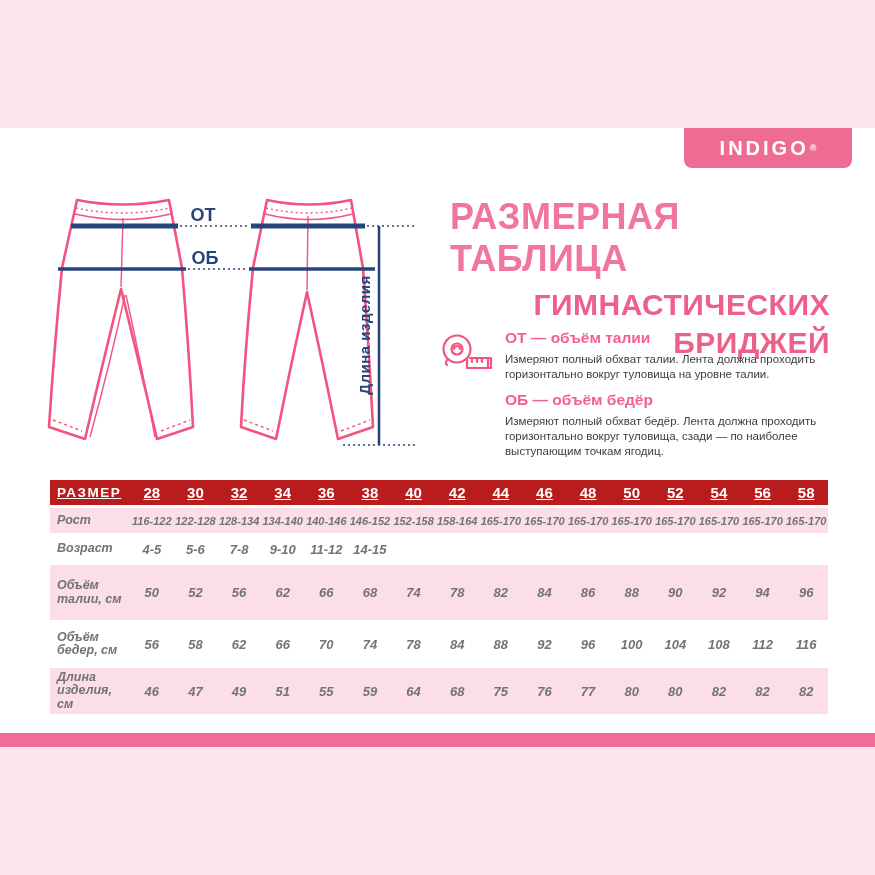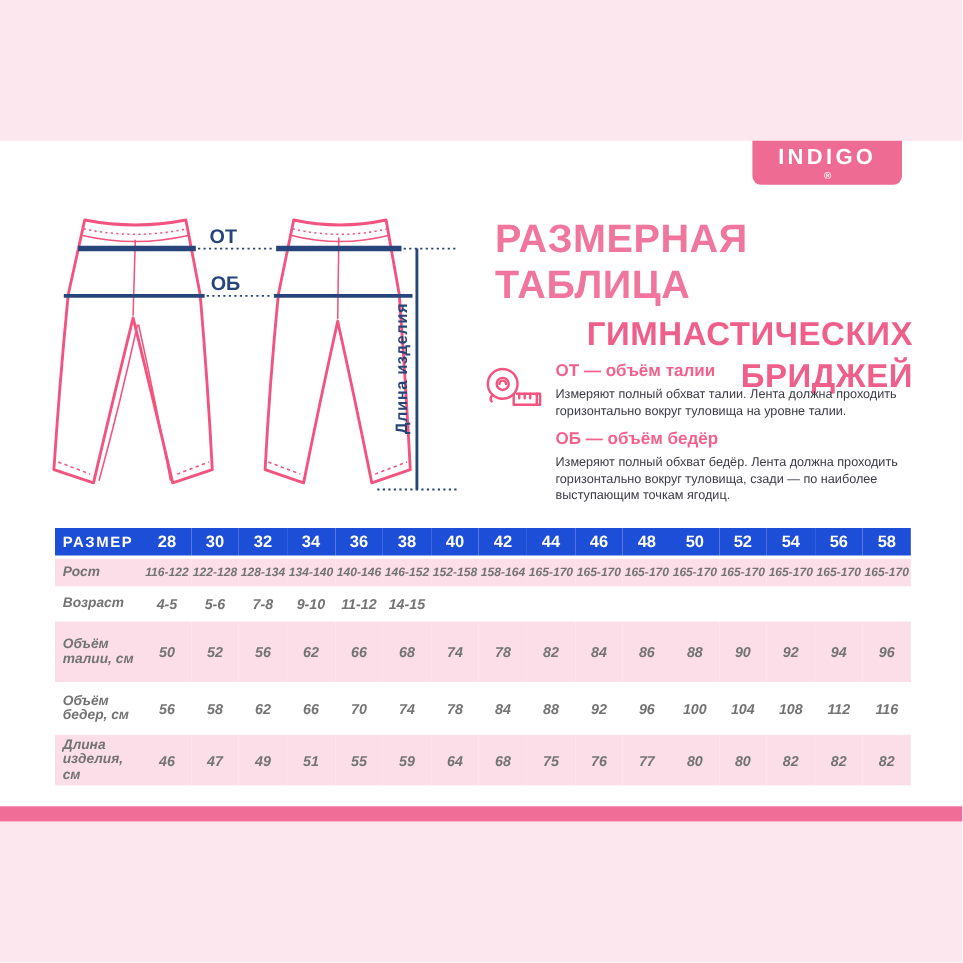--- a/index.html
+++ b/index.html
@@ -3,44 +3,44 @@
 <meta charset="utf-8">
 <style>
   * { margin:0; padding:0; box-sizing:border-box; }
   body { background:#fff; font-family:"Liberation Sans", sans-serif; }
   .page { position:relative; width:875px; height:875px; background:#ffffff; overflow:hidden; }
 
   .band-top    { position:absolute; left:0; top:0; width:875px; height:128px; background:#fce7ee; }
   .accent-bar  { position:absolute; left:0; top:733px; width:875px; height:14px; background:#f06d98; }
   .band-bottom { position:absolute; left:0; top:747px; width:875px; height:128px; background:#fce7ee; }
 
-  .logo { position:absolute; left:684px; top:128px; width:136px; height:40px;
+  .logo { position:absolute; left:684px; top:128px; width:168px; height:40px;
           background:#ee6b94; border-radius:0 0 8px 8px; color:#fff;
           display:flex; align-items:center; justify-content:center;
-          font-weight:bold; font-size:20px; letter-spacing:3px;flex-direction:column; }
+          font-weight:bold; font-size:20px; letter-spacing:3px; }
   .logo sup { font-size:9px; letter-spacing:0; margin-left:1px; vertical-align:super; }
 
   .title { position:absolute; left:450px; top:196px; width:390px; }
   .title .t1 { font-size:36px; font-weight:700; color:#f0769e; letter-spacing:0.5px; }
   .title .t2 { font-size:30px; font-weight:800; color:#ee5f8a; letter-spacing:0.5px;
                line-height:38px; margin-top:6px; width:380px;text-align:right; }
 
   .legend-block { position:absolute; left:505px; width:345px; }
   .lg-waist { top:329px; }
   .lg-hips  { top:391px; }
   .legend-h { font-size:15.5px; font-weight:700; color:#f4628c; margin-bottom:5px; }
   .legend-b { font-size:11.5px; line-height:15px; color:#3b3b46; font-weight:500; }
   .tape-icon { position:absolute; left:440px; top:328px; }
 
   .diagram { position:absolute; left:45px; top:192px; }
 
   .table-wrap { position:absolute; left:50px; top:477px; width:778px; }
   table { border-collapse:separate; border-spacing:0 3px; table-layout:fixed; width:778px; }
   th, td { overflow:hidden; white-space:nowrap; }
-  thead tr { background:#1d4ed8; color:#ffffff; height:25px; }
+  thead tr { background:#b91c1c; color:#ffffff; height:25px;text-decoration:underline; }
   th { font-size:15px; font-weight:700; text-align:center; }
   th:first-child { width:80px; text-align:left; padding-left:7px; font-size:13.5px; letter-spacing:1.5px; }
   tbody { color:#737373;font-style:italic; }
   td { font-size:13px; font-weight:700; text-align:center; }
   td:first-child { text-align:left; padding-left:7px; font-size:12.5px; line-height:13.5px; white-space:normal; }
   tbody tr.shade { background:#fbdee7; }
   tbody tr:nth-child(1) { height:25px; }
   tbody tr:nth-child(1) td:not(:first-child) { font-size:11px; }
   tbody tr:nth-child(2) { height:26px; }
   tbody tr:nth-child(3) { height:55px; }

